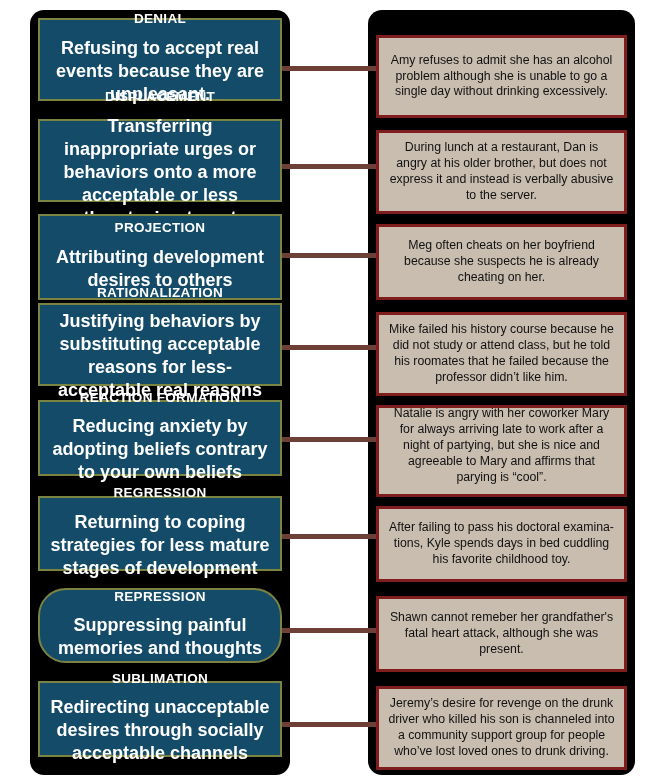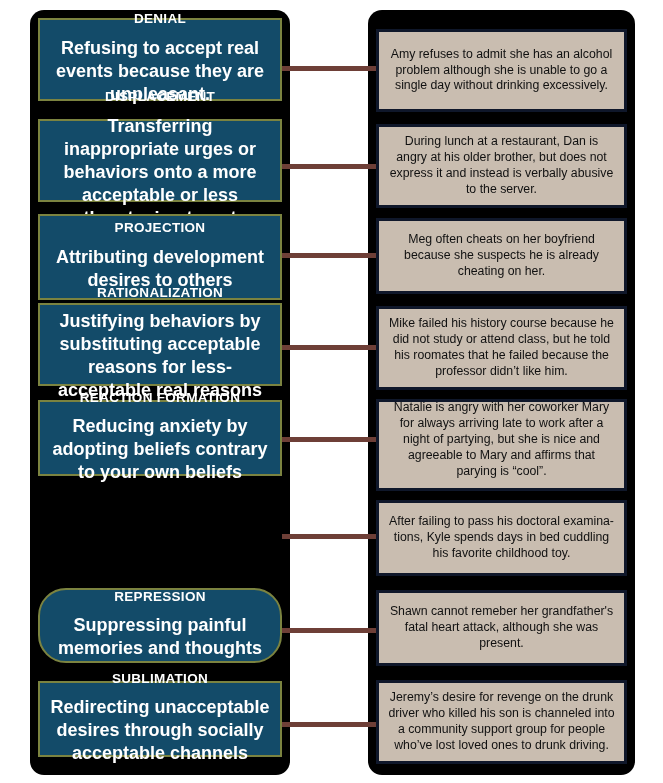--- a/index.html
+++ b/index.html
@@ -69,28 +69,29 @@
     line-height: 1.28;
   }
 
   
   .card-right {
     position: absolute;
     left: 376px;
     width: 251px;
     box-sizing: border-box;
     background: #c9bdb0;
-    border: 3px solid #0f172a;
+    border: 3px solid #7f1d1d;
     color: #111111;
     text-align: center;
     padding: 8px 9px;
     z-index: 5;
     display: flex;
     flex-direction: column;
     justify-content: center;
+    margin-top: 6px;
   }
   .card-right .example {
     font-size: 12.3px;
     line-height: 1.3;
   }
 </style>
 </head>
 <body>
 
 <div class="diagram">
@@ -137,20 +138,24 @@
   <div class="connector" style="left:282px; top:437px; width:100px;"></div>
   <div class="card-left" style="top:400px; height:76px;">
     <div class="term">REACTION FORMATION</div>
     <div class="definition">Reducing anxiety by adopting beliefs contrary to your own beliefs</div>
   </div>
   <div class="card-right" style="top:399px; height:92px;justify-content:flex-end;">
     <div class="example">Natalie is angry with her coworker Mary for always arriving late to work after a night of partying, but she is nice and agreeable to Mary and affirms that parying is “cool”.</div>
   </div>
 
   <div class="connector" style="left:282px; top:534px; width:100px;"></div>
+  <div class="card-left" style="top:496px; height:75px;">
+    <div class="term">REGRESSION</div>
+    <div class="definition">Returning to coping strategies for less mature stages of development</div>
+  </div>
   <div class="card-right" style="top:500px; height:76px;">
     <div class="example">After failing to pass his doctoral examina-tions, Kyle spends days in bed cuddling his favorite childhood toy.</div>
   </div>
 
   <div class="connector" style="left:282px; top:628px; width:100px;"></div>
   <div class="card-left" style="top:588px; height:75px;border-radius:28px;">
     <div class="term">REPRESSION</div>
     <div class="definition">Suppressing painful memories and thoughts</div>
   </div>
   <div class="card-right" style="top:590px; height:76px;">

